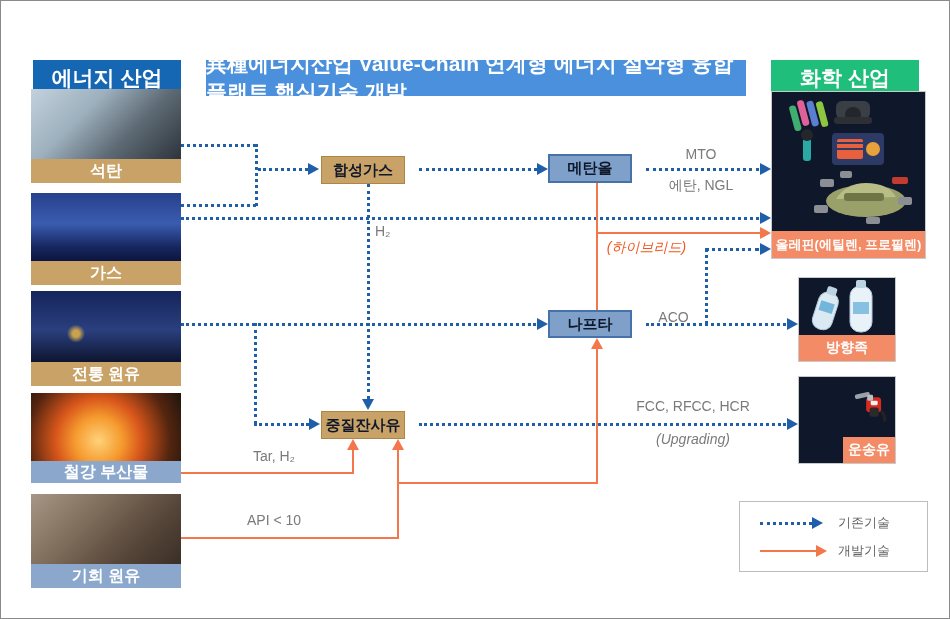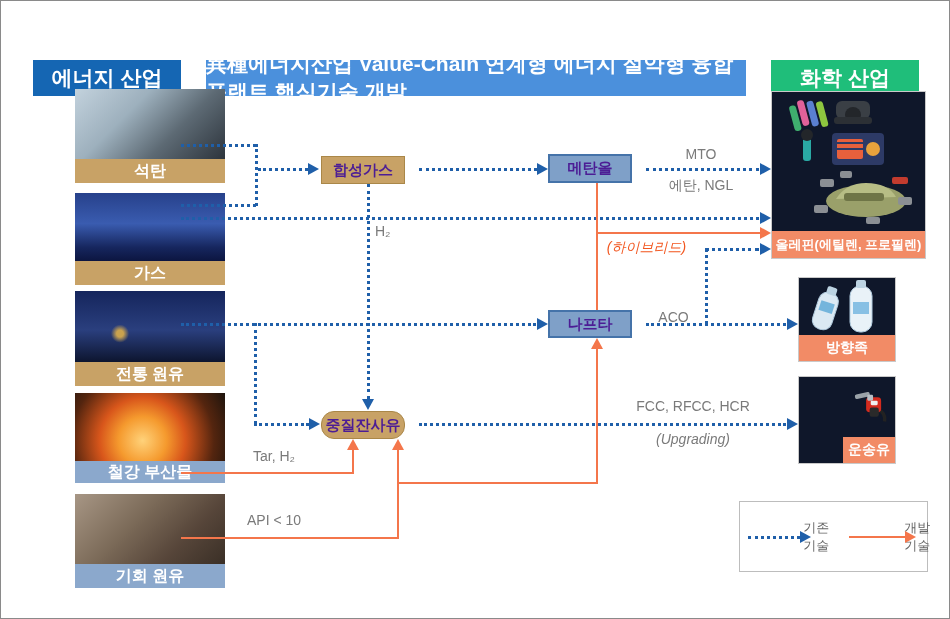--- a/index.html
+++ b/index.html
@@ -5,29 +5,29 @@
   * { margin:0; padding:0; box-sizing:border-box; }
   body { font-family:"Liberation Sans","DejaVu Sans",sans-serif; background:#fff; }
   .canvas { position:relative; width:950px; height:619px; background:#fff; border:1px solid #8a8a8a; overflow:hidden; }
 
   .hdr { position:absolute; height:36px; display:flex; align-items:center; justify-content:center;
          color:#fff; font-weight:bold; font-size:21px;margin-top:32px; }
   .hdr-dark  { background:#1566b3; }
   .hdr-light { background:#4b90dc; }
   .hdr-green { background:#1fbe7a; }
 
-  .src-card { position:absolute; left:30px; width:150px; display:flex; flex-direction:column;margin-left:44px; }
+  .src-card { position:absolute; left:30px; width:150px; display:flex; flex-direction:column; }
   .src-photo { width:100%; flex:1; }
   .src-label { width:100%; display:flex; align-items:center; justify-content:center;
                color:#fff; font-weight:bold; font-size:16px; }
   .lbl-tan  { background:#c8a266; }
   .lbl-blue { background:#8ba8cc; }
 
   .node { position:absolute; width:84px; display:flex; align-items:center; justify-content:center;
-          color:#4c1d95; font-weight:bold; font-size:15px; }
+          color:#0f172a; font-weight:bold; font-size:15px; }
   .node-tan  { background:#c8a266; border:1px solid #aa8748; }
   .node-blue { background:#7fa0c8; border:2px solid #4573a9; }
 
   .prod { position:absolute; background:#0f172a; border:1px solid #c9c9c9; display:flex; flex-direction:column; }
   .prod-img { flex:1; display:flex; align-items:center; justify-content:center; overflow:hidden; }
   .prod-label { background:#f28b66; color:#fff; font-weight:bold; display:flex; align-items:center; justify-content:center; }
 
   .dot-h { position:absolute; height:0; border-top:3px dotted #1f5fa9; }
   .dot-v { position:absolute; width:0; border-left:3px dotted #1f5fa9; }
   .sol-h { position:absolute; height:2px; background:#f4764b; }
@@ -37,21 +37,21 @@
   .arr-r-b { border-top:6px solid transparent; border-bottom:6px solid transparent; border-left:11px solid #1f5fa9; }
   .arr-r-o { border-top:6px solid transparent; border-bottom:6px solid transparent; border-left:11px solid #f4764b; }
   .arr-d-b { border-left:6px solid transparent; border-right:6px solid transparent; border-top:11px solid #1f5fa9; }
   .arr-u-o { border-left:6px solid transparent; border-right:6px solid transparent; border-bottom:11px solid #f4764b; }
 
   .elabel { position:absolute; color:#7a7a7a; font-size:14px; text-align:center; }
   .elabel.it { font-style:italic; }
   .elabel.orange { color:#f2561f; font-style:italic; }
 
   .legend { position:absolute; left:738px; top:500px; width:189px; height:71px; background:#fff;
-            border:1px solid #bdbdbd; display:flex; justify-content:center; gap:10px; padding-left:20px; }
+            border:1px solid #bdbdbd; display:flex; flex-direction:column; justify-content:center; gap:10px; padding-left:20px; }
   .leg-row { display:flex; align-items:center; }
   .leg-line { position:relative; width:70px; height:12px; }
   .leg-line .seg-dot { position:absolute; left:0; top:5px; width:52px; border-top:3px dotted #1f5fa9; }
   .leg-line .seg-sol { position:absolute; left:0; top:5px; width:56px; height:2px; background:#f4764b; }
   .leg-line .a { position:absolute; top:0; }
   .leg-label { color:#666; font-size:13px; margin-left:8px; }
 
   
   .ph-coal  { background:linear-gradient(135deg,#c3d2dd 0%,#9db0bd 35%,#5d6a74 65%,#2d343c 100%); }
   .ph-gas   { background:linear-gradient(180deg,#27418b 0%,#3a5cb0 45%,#16265e 80%,#0c1540 100%),
@@ -93,21 +93,21 @@
     <div class="src-label lbl-blue" style="height:22px;">철강 부산물</div>
   </div>
   <div class="src-card" style="top:493px; height:94px;">
     <div class="src-photo ph-opp"></div>
     <div class="src-label lbl-blue" style="height:24px;">기회 원유</div>
   </div>
 
   <div class="node node-tan" style="left:320px; top:155px; height:28px;">합성가스</div>
   <div class="node node-blue" style="left:547px; top:153px; height:29px;">메탄올</div>
   <div class="node node-blue" style="left:547px; top:309px; height:28px;">나프타</div>
-  <div class="node node-tan" style="left:320px; top:410px; height:28px;border-radius:13px;">중질잔사유</div>
+  <div class="node node-tan" style="left:320px; top:410px; height:28px;">중질잔사유</div>
 
   <div class="prod" style="left:770px; top:90px; width:155px; height:168px;">
     <div class="prod-img">
       <svg width="150" height="138" viewBox="0 0 150 138">
         <g transform="rotate(-15 30 25)">
           <rect x="18" y="10" width="7" height="26" rx="3" fill="#3fae6e"></rect>
           <rect x="27" y="7" width="7" height="26" rx="3" fill="#e0619a"></rect>
           <rect x="36" y="10" width="7" height="26" rx="3" fill="#5a7fd0"></rect>
           <rect x="45" y="13" width="7" height="26" rx="3" fill="#8ec63f"></rect>
         </g>

